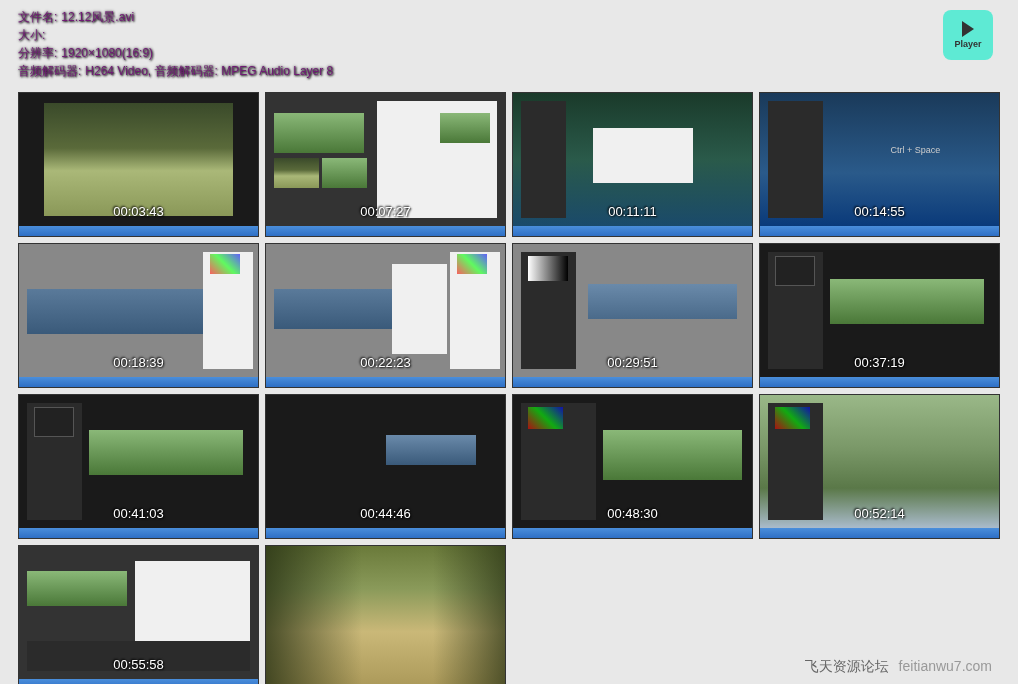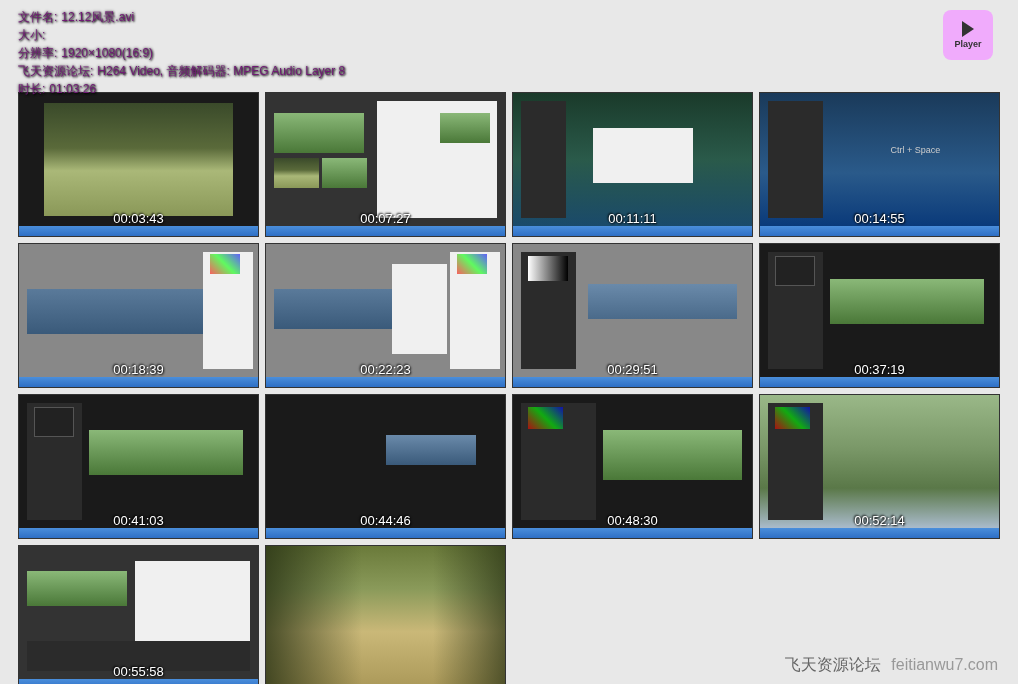--- a/index.html
+++ b/index.html
@@ -21,21 +21,21 @@
   z-index: 10;
   line-height: 1.5;
 }
 .info-row { display: flex; gap: 4px; }
 .player-badge {
   position: absolute;
   top: 10px;
   right: 25px;
   width: 50px;
   height: 50px;
-  background: #f0abfc;
+  background: #5eead4;
   border-radius: 8px;
   display: flex;
   flex-direction: column;
   align-items: center;
   justify-content: center;
   z-index: 10;
 }
 .player-badge .play-triangle {
   width: 0; height: 0;
   border-left: 12px solid #333;
@@ -69,21 +69,21 @@
   inset: 0;
 }
 .thumb .taskbar {
   position: absolute;
   bottom: 0; left: 0; right: 0;
   height: 10px;
   background: linear-gradient(to bottom, #4a8edb, #2e6fc5);
 }
 .thumb .timestamp {
   position: absolute;
-  bottom: 10px;
+  bottom: 17px;
   left: 50%;
   transform: translateX(-50%);
   color: #fff;
   font-size: 13px;
   text-shadow: 1px 1px 2px #000, -1px -1px 2px #000;
   z-index: 5;
 }
 .thumb .panel {
   position: absolute;
   background: #2b2b2b;
@@ -103,23 +103,23 @@
   background: linear-gradient(to bottom, #8ab878 0%, #6a9858 50%, #4a7838 100%);
 }
 .landscape.forest {
   background: linear-gradient(to bottom, #3a4a2a 0%, #5a6a3a 40%, #aab878 60%, #8a9858 100%);
 }
 .gray-bg { background: #888; }
 .dark-bg { background: #1a1a1a; }
 .watermark {
   position: absolute;
   bottom: 8px;
-  right: 20px;
+  right: 26px;
   color: #888;
-  font-size: 16px;
+  font-size: 14px;
   z-index: 20;
 }
 .watermark .wm-title { color: #666; }
 .histogram {
   position: absolute;
   width: 30px; height: 20px;
   background: linear-gradient(45deg, #f00, #0f0, #00f);
   opacity: 0.6;
 }
 .keyboard-hint {
@@ -140,26 +140,22 @@
     <span>12.12风景.avi</span>
   </div>
   <div class="info-row">
     <span>大小:</span>
   </div>
   <div class="info-row">
     <span>分辨率:</span>
     <span>1920×1080(16:9)</span>
   </div>
   <div class="info-row">
-    <span>飞天资源论坛:</span>
+    <span>音频解码器:</span>
     <span>H264 Video, 音频解码器: MPEG Audio Layer 8</span>
-  </div>
-  <div class="info-row">
-    <span>时长:</span>
-    <span>01:03:26</span>
   </div>
 </div>
 
 <div class="player-badge">
   <div class="play-triangle"></div>
   <div class="player-text">Player</div>
 </div>
 
 <div class="grid">
 

